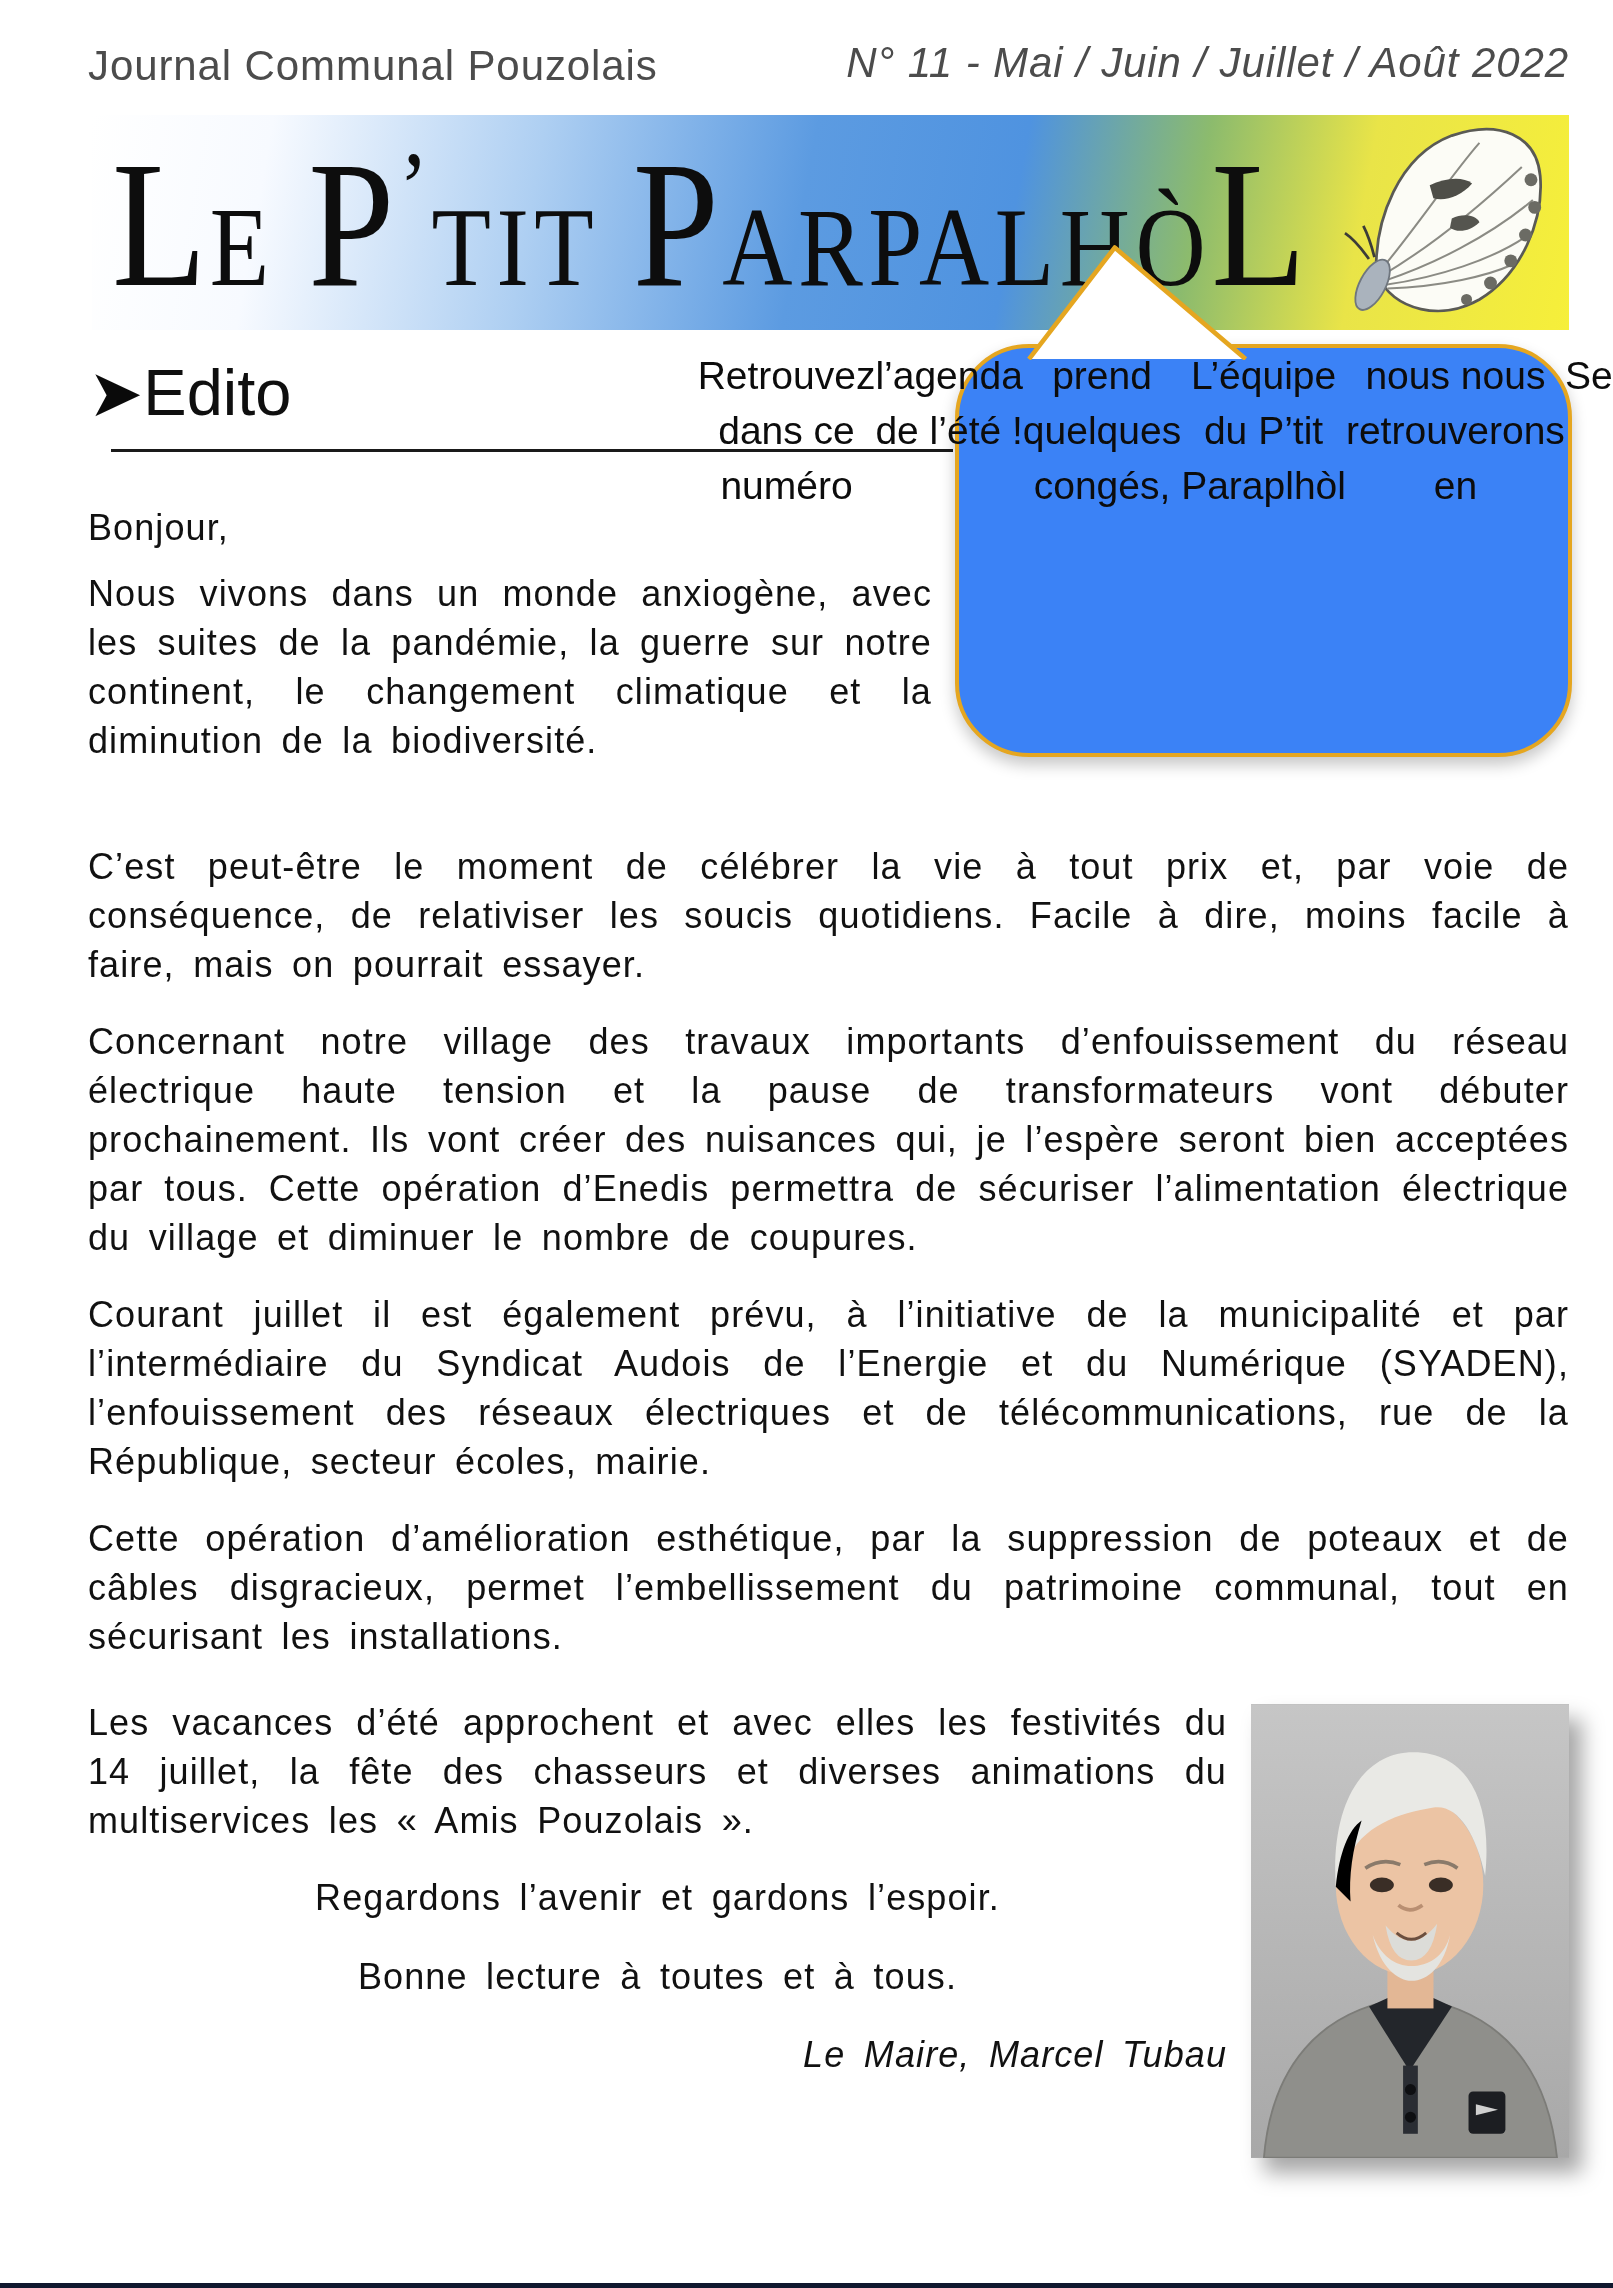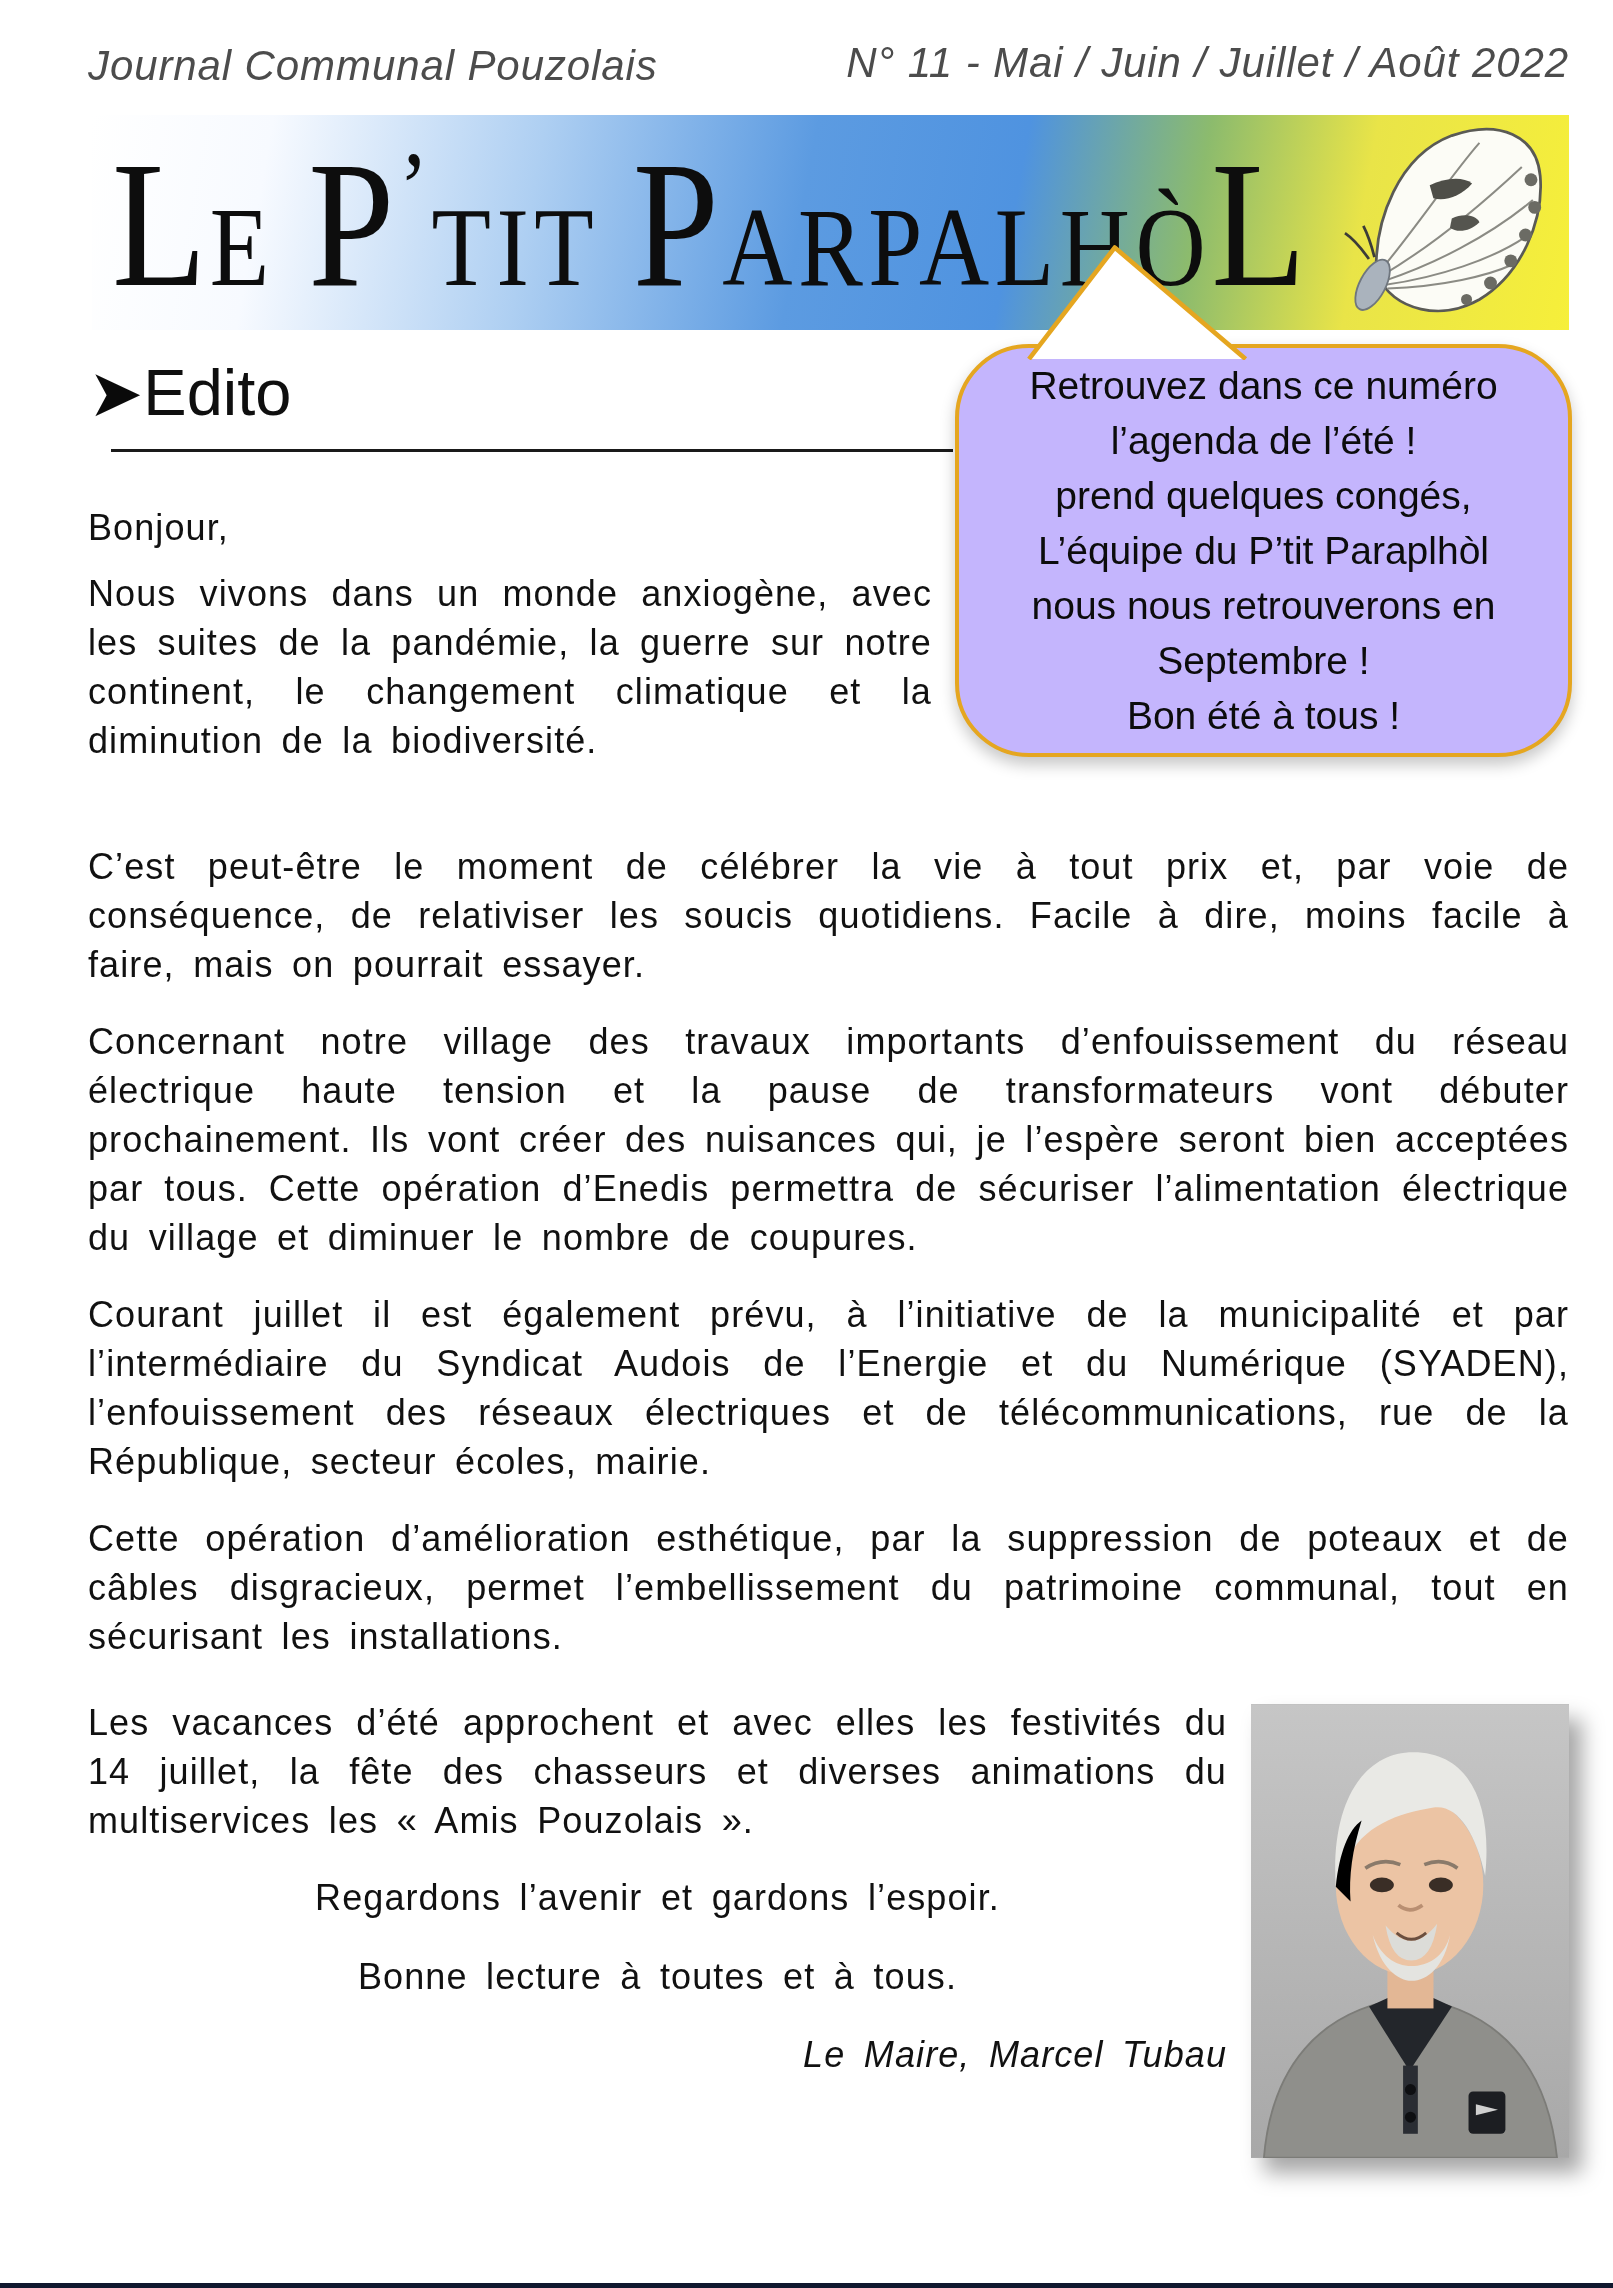--- a/index.html
+++ b/index.html
@@ -7,21 +7,21 @@
     position:relative;
     width:1613px;height:2289px;
     background:#ffffff;
     overflow:hidden;
     font-family:"Liberation Sans", sans-serif;
     color:#111;
   }
   
   .hdr-left{
     position:absolute;left:88px;top:42px;
-    font-size:42px;font-style:italic;color:#4c4c4c;letter-spacing:0.9px;
+    font-size:42px;color:#4c4c4c;letter-spacing:0.9px;
   }
   .hdr-right{
     position:absolute;right:44px;top:39px;
     font-size:42px;font-style:italic;color:#4c4c4c;letter-spacing:0.9px;
   }
   
   .banner{
     position:absolute;left:92px;top:115px;width:1477px;height:215px;
     background:linear-gradient(100deg,#ffffff 0%,#f7faff 12%,#aecff2 30%,#5c9be1 48%,#4f93e0 62%,#8cbb6d 74%,#e9e448 85%,#f6ef3a 100%);
   }
@@ -35,26 +35,26 @@
   }
   .logo .lg{font-size:180px;line-height:1;letter-spacing:3.7px;}
   .logo .sm{font-size:113px;line-height:1;letter-spacing:6.5px;}
   .logo .apos{font-size:102px;position:relative;top:-63px;margin:0 3.7px 0 1.8px;}
   .logo .gap{display:inline-block;width:39px;}
   .butterfly{position:absolute;right:11px;top:3.7px;}
   
   .bubble{
     position:absolute;left:955px;top:344px;width:617px;height:413px;
     box-sizing:border-box;
-    background:#c4b5fd;
+    background:#3b82f6;
     border:4.6px solid #e5a620;
     border-radius:74px;
     box-shadow:0 7.4px 14.8px rgba(0,0,0,.22);
     z-index:5;
-    display:flex;flex-direction:column;justify-content:center;
+    display:flex;flex-direction:row;justify-content:center;
     text-align:center;
     font-size:39px;line-height:55px;color:#0c0c0c;
   }
   .bubble-tail{position:absolute;left:1015px;top:242px;z-index:6;}
   
   .edito-head{position:absolute;left:88px;top:358px;display:flex;align-items:center;}
   .arrow{font-size:66px;line-height:66px;color:#0a0a0a;}
   .edito-title{font-size:65px;line-height:70px;color:#0f0f0f;}
   .edito-line{position:absolute;left:111px;top:449px;width:842px;height:2.8px;background:#1a1a1a;}
   

